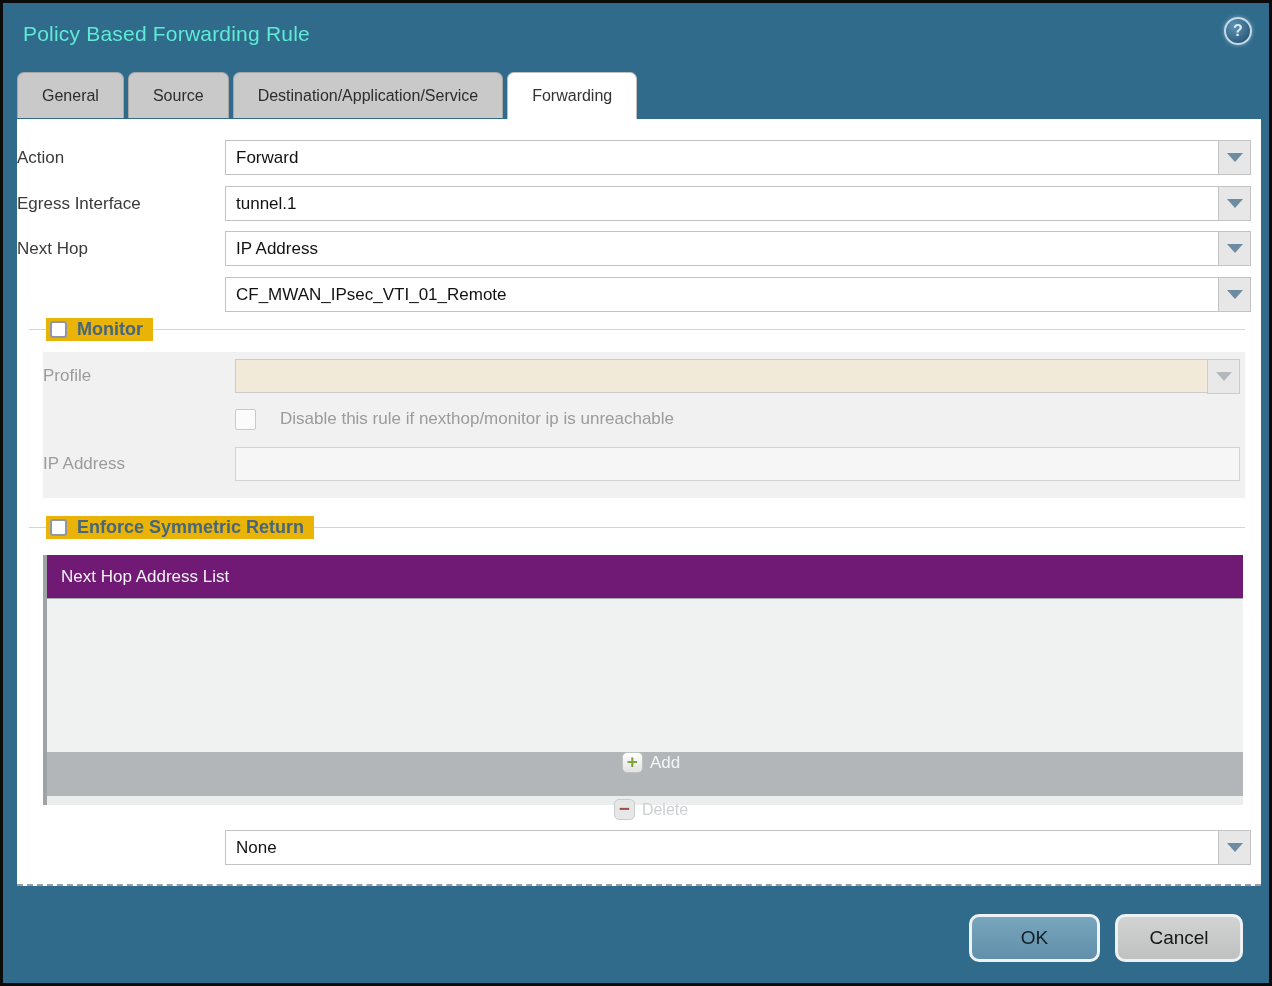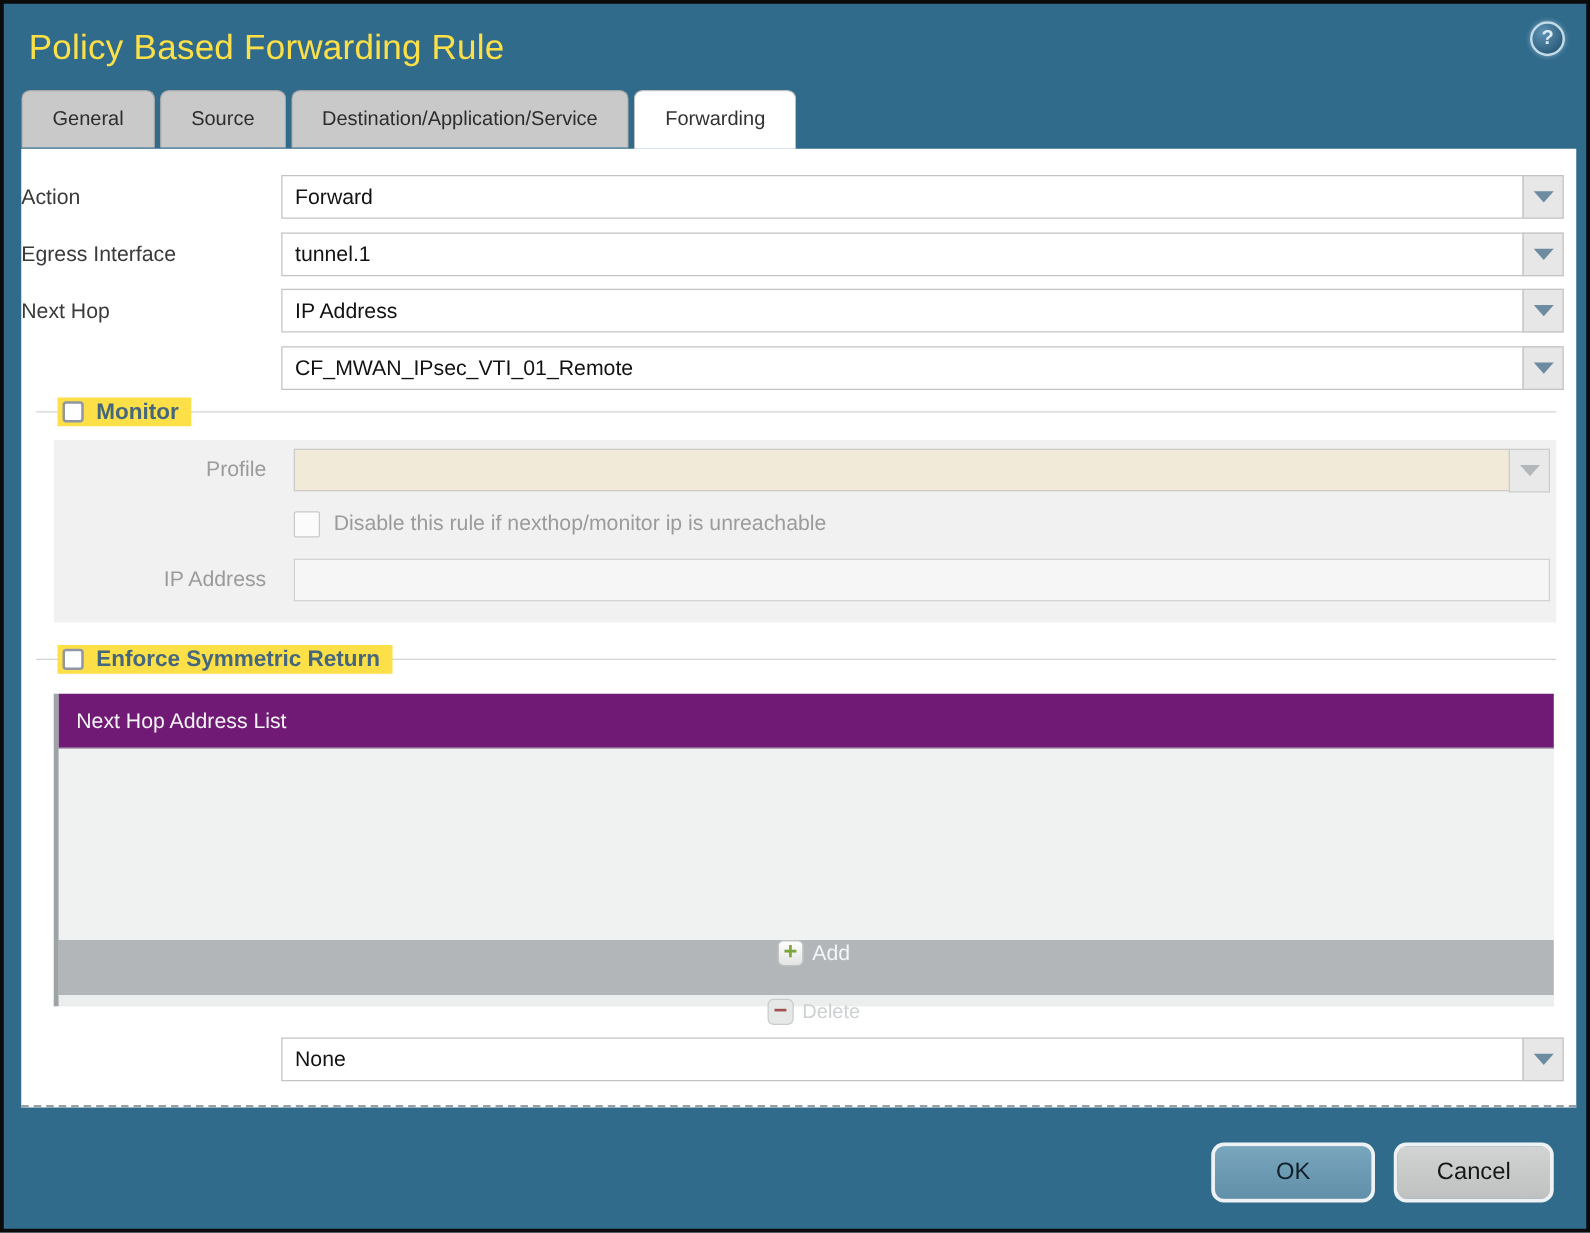--- a/index.html
+++ b/index.html
@@ -4,21 +4,21 @@
 <style>
   * { margin:0; padding:0; box-sizing:border-box; }
   html,body { width:1272px; height:986px; font-family:"Liberation Sans", sans-serif; }
   .frame {
     position:relative; width:1272px; height:986px;
     background:#306b8c; border:3px solid #0b0b0b; overflow:hidden;
   }
   
   .title {
     position:absolute; left:20px; top:19px;
-    font-size:28px; color:#fde047; letter-spacing:.2px;
+    font-size:21px; color:#5eead4; letter-spacing:.2px;
   }
   .help {
     position:absolute; right:17px; top:14px; width:28px; height:28px;
     border-radius:50%; border:2px solid #c3dbe9;
     background:radial-gradient(circle at 35% 30%, #5e93b4, #1d4b68);
     color:#dcebf4; font-size:16px; font-weight:bold; text-align:center; line-height:24px;
     box-shadow:0 0 4px rgba(255,255,255,.4); cursor:pointer;
   }
   
   .tabs { position:absolute; left:14px; top:69px; height:47px; display:flex; gap:4px; }
@@ -43,36 +43,36 @@
   }
   .dbtn {
     position:absolute; right:0; top:0; width:33px; height:35px; background:#e7e7e7;
     border:1px solid #c3c3c3; display:flex; align-items:center; justify-content:center; cursor:pointer;
   }
   .arrow { width:0; height:0; border-left:8px solid transparent; border-right:8px solid transparent; border-top:9px solid #6d8ba1; }
   .arrow.dis { border-top-color:#b5b8ba; }
   
   .fline { position:absolute; left:12px; right:16px; border-top:1px solid #d4d4d4; z-index:1; }
   .legend {
-    position:absolute; left:29px; z-index:2; height:23px; background:#fde047;
+    position:absolute; left:29px; z-index:2; height:23px; background:#eab308;
     padding:0 10px 0 4px; display:flex; align-items:center; gap:10px;
   }
   .cb { width:17px; height:17px; background:#fff; border:2px solid #9096a3; border-radius:3px; cursor:pointer; }
   .legend-text { font-size:18px; font-weight:bold; color:#44677e; }
   .panel { position:absolute; left:26px; right:16px; top:233px; height:146px; background:#f1f1f1; }
   .prow { position:absolute; left:0; right:0; height:34px; }
-  .lbl-dis { position:absolute; left:0; width:170px; text-align:right; font-size:17px; color:#9b9b9b; line-height:34px; }
+  .lbl-dis { position:absolute; left:0; width:170px; font-size:17px; color:#9b9b9b; line-height:34px; }
   .pwrap { position:absolute; left:192px; right:5px; height:34px; }
   .pfield {
     position:absolute; left:0; right:32px; top:0; bottom:0; background:#f1ead8;
     border:1px solid #cbcbcb; padding:0 10px; line-height:32px; font-size:17px; color:#777;
   }
   .pfield.gray { background:#f6f6f6; border-color:#d2d2d2; right:0; }
   .dbtn.dis { background:#e9e9e9; border-color:#cccccc; cursor:default; }
-  .cbrow { position:absolute; top:52px; left:192px; height:30px; display:flex; align-items:center; gap:11px; }
+  .cbrow { position:absolute; top:52px; left:192px; height:30px; display:flex; align-items:center; gap:24px; }
   .cb-dis { width:21px; height:21px; background:#fbfbfb; border:1px solid #c9c9c9; border-radius:2px; }
   .cbrow-text { font-size:17px; color:#9b9b9b; }
   
   .tbl {
     position:absolute; left:26px; right:18px; top:436px; height:250px;
     background:#eceeee; border-left:4px solid #9ea3a6;
   }
   .thead {
     height:44px; background:#701a75; border-bottom:1px solid #a4a8ab;
     display:flex; align-items:center; padding-left:14px;

